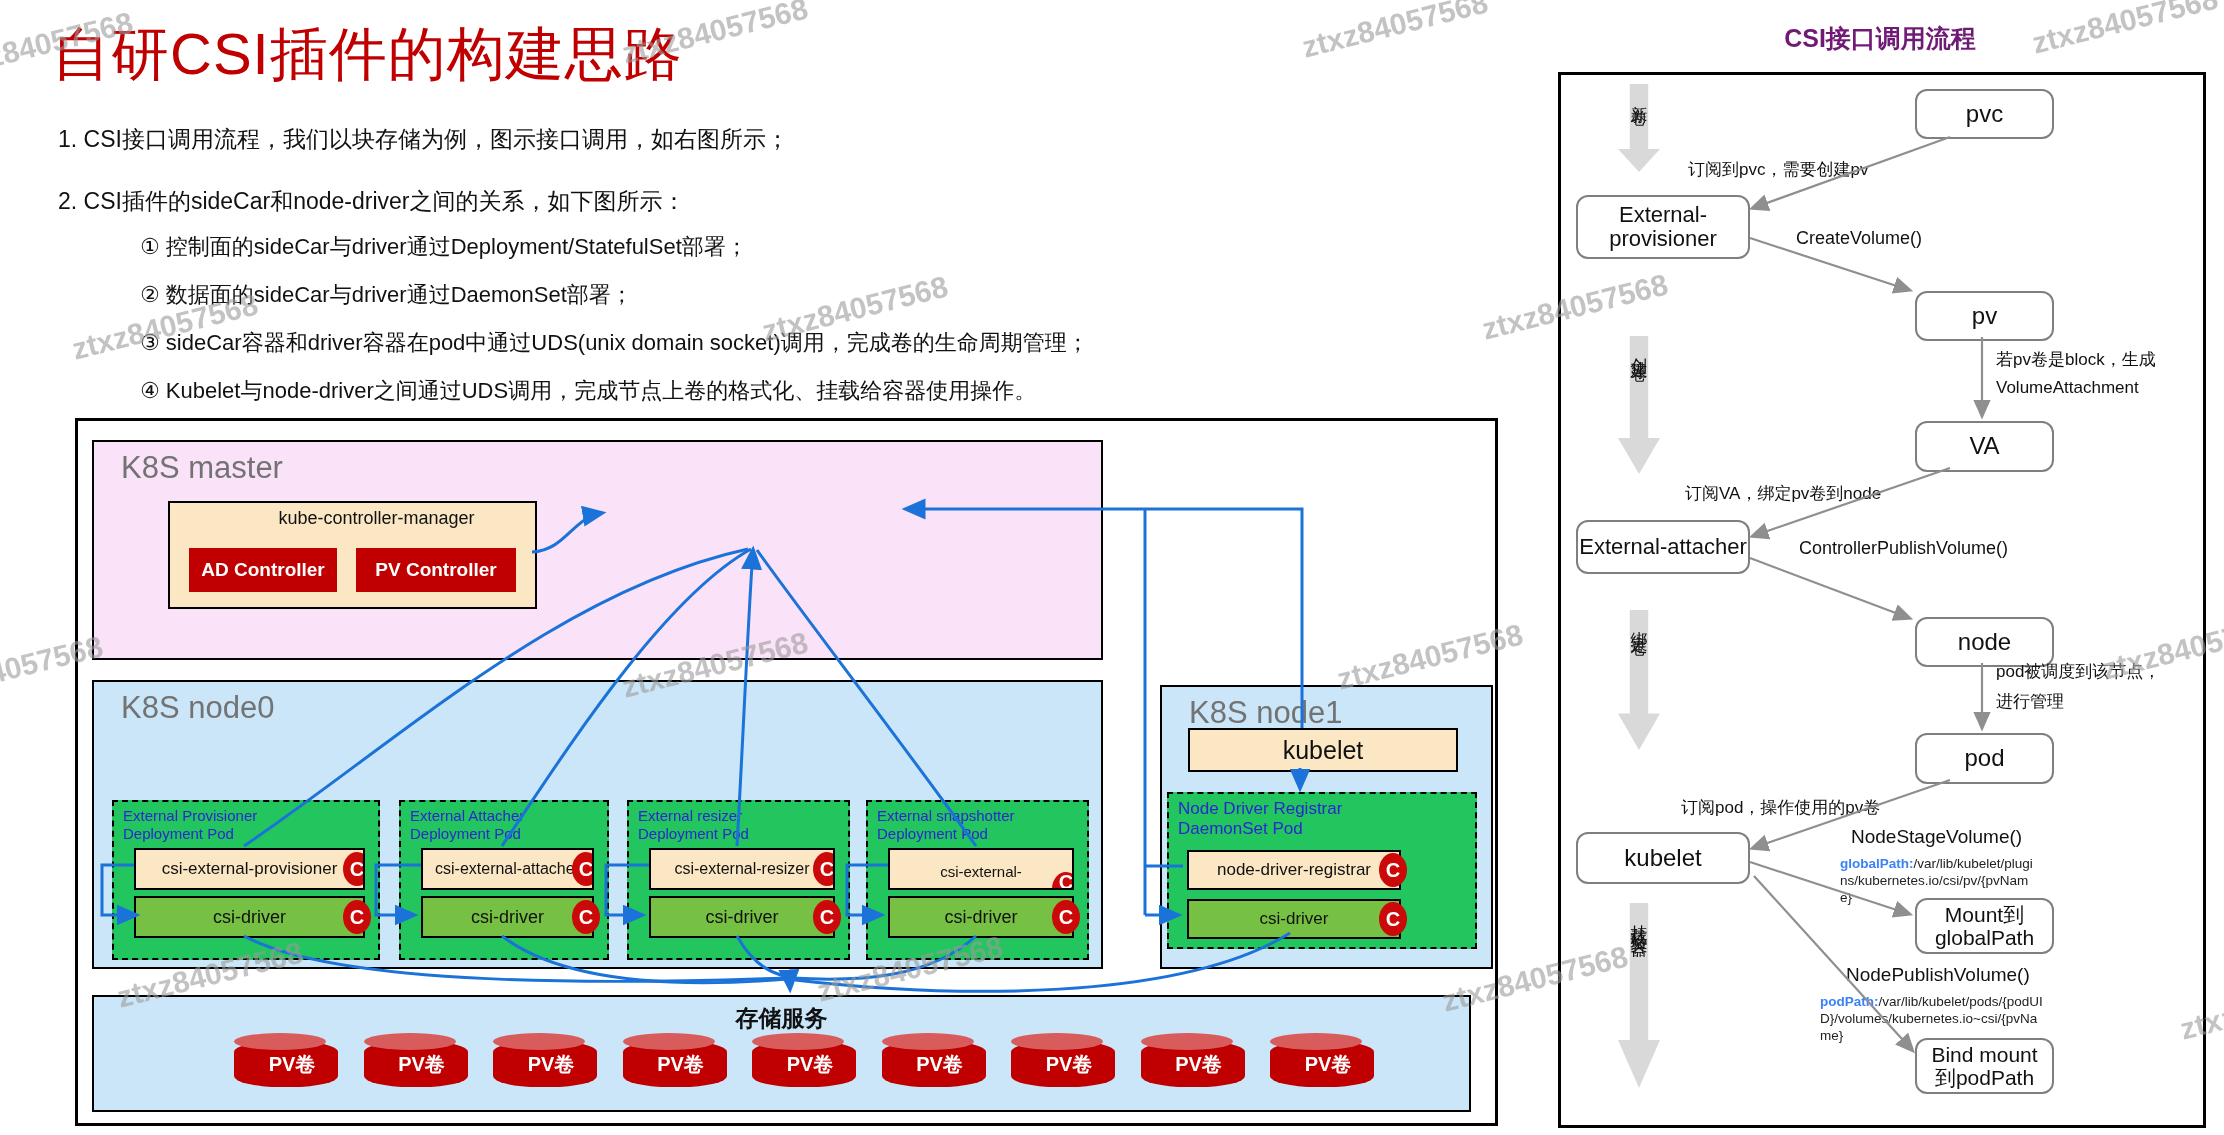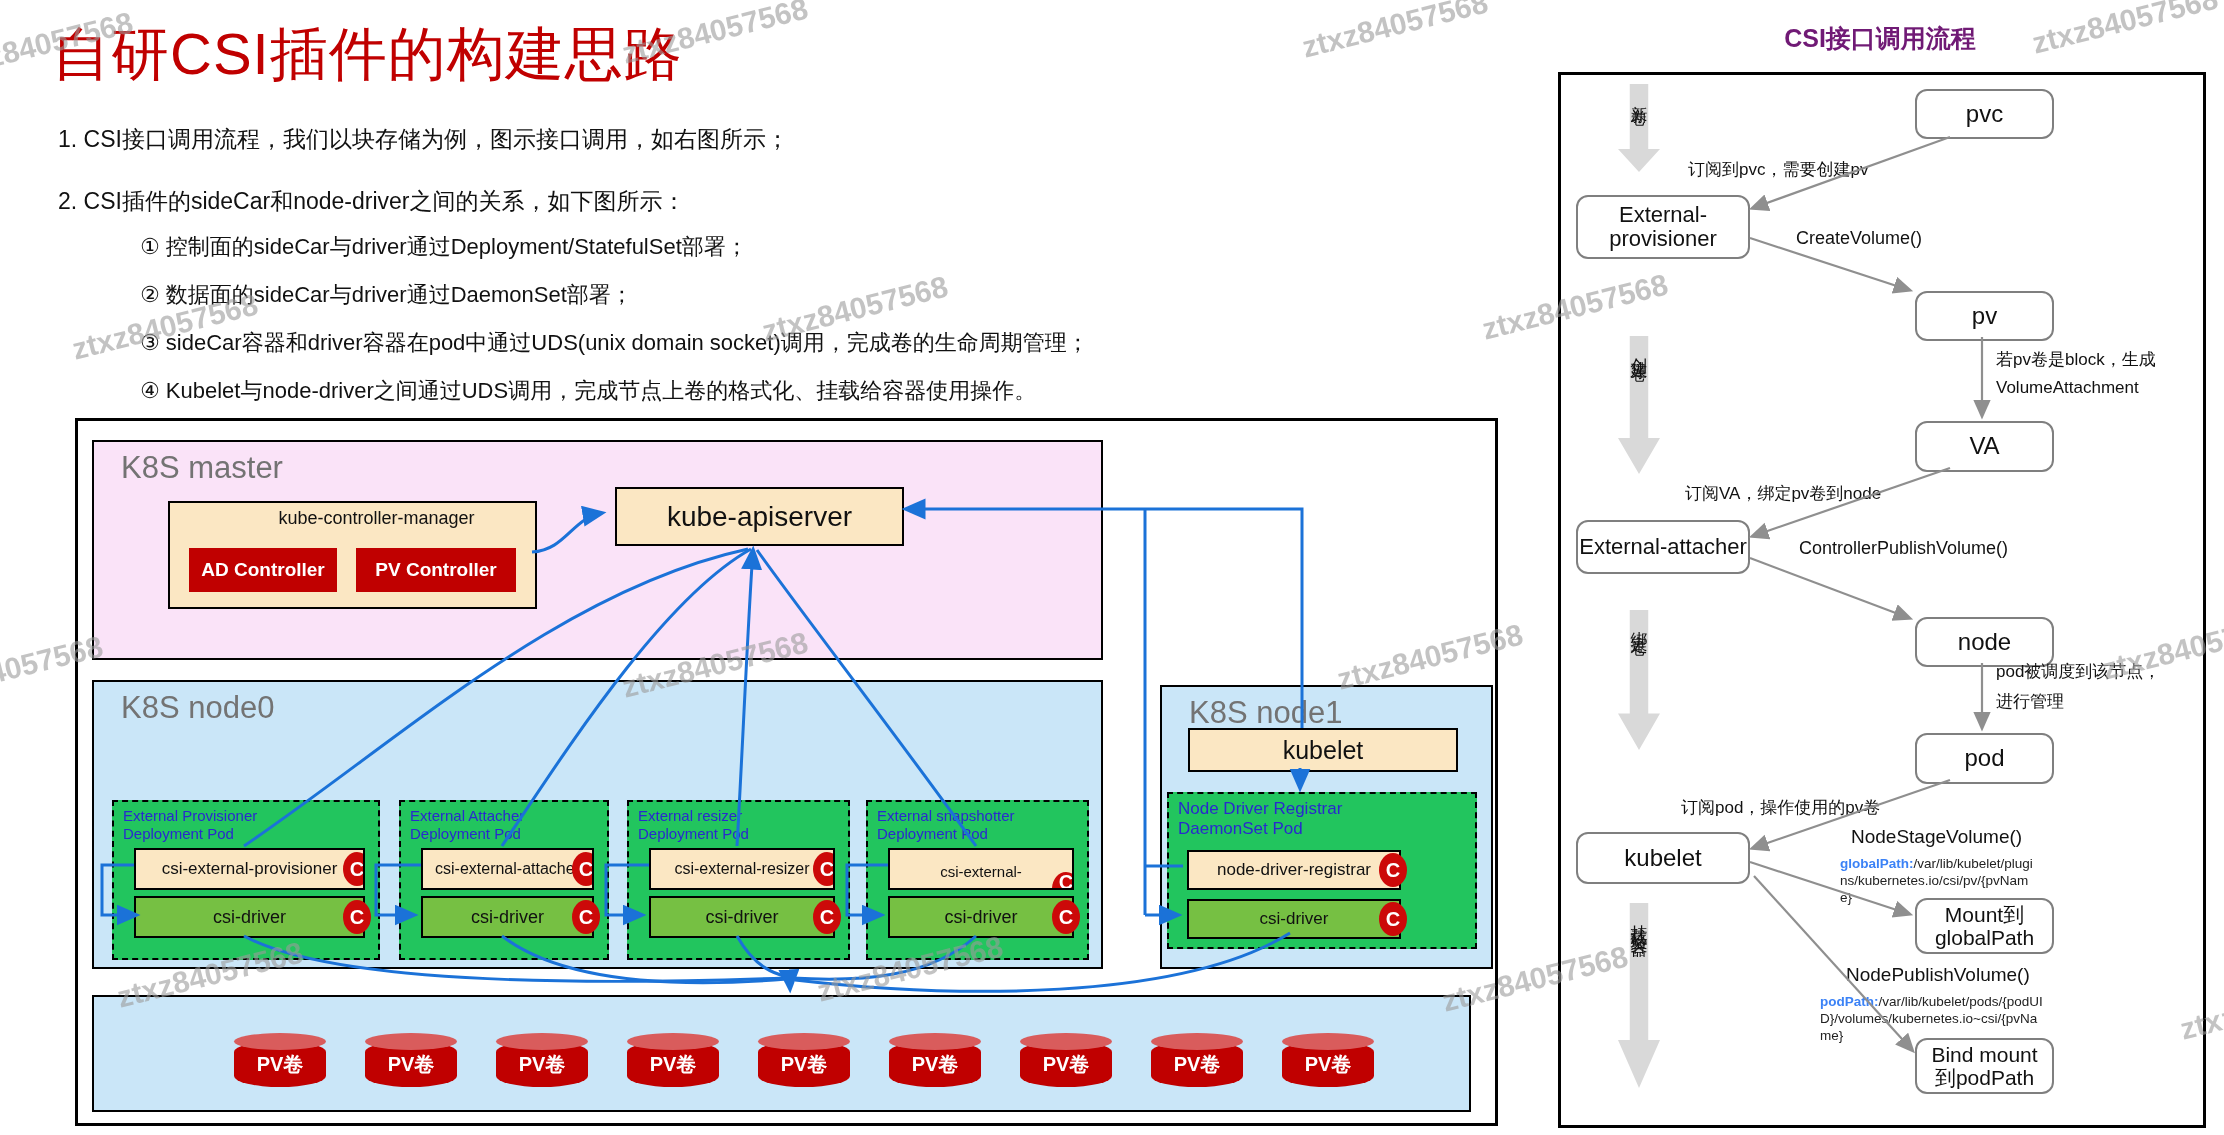--- a/index.html
+++ b/index.html
@@ -32,21 +32,21 @@
   .sc{top:46px;height:38px;font-size:17px;overflow:hidden;white-space:nowrap;}
   .drv{top:94px;height:38px;font-size:18px;}
   .sc2{line-height:1.0;font-size:15px;text-align:center;}
   .sc2 span{display:block;margin-top:20px;}
   .cbadge{position:absolute;right:-8px;top:50%;transform:translateY(-50%);width:28px;height:34px;background:#CC0909;
           border-radius:50%;color:#fff;font-weight:bold;font-size:20px;display:flex;align-items:center;justify-content:center;z-index:5;}
   .storage{position:absolute;left:92px;top:995px;width:1375px;height:113px;background:#CAE6F8;border:2.5px solid #000;}
   .storage-title{position:absolute;top:6px;left:0;width:100%;text-align:center;font-size:23px;font-weight:bold;color:#111;}
   .drum-row{position:absolute;left:140px;right:95px;top:44px;display:flex;justify-content:space-between;}
   .drum{position:relative;width:92px;height:46px;background:#C00000;border-radius:46px/11px;
-        display:flex;align-items:center;justify-content:center;}
+        display:flex;align-items:center;justify-content:center;padding-left:12px;}
   .drum::before{content:"";position:absolute;top:-8px;left:0;width:92px;height:17px;background:#D95C5C;border-radius:50%;}
   .drum span{position:relative;color:#fff;font-weight:bold;font-size:20px;z-index:2;}
   
   .flow-title{position:absolute;left:1558px;top:22px;width:644px;text-align:center;font-size:25px;font-weight:bold;color:#701a75;}
   .flow-box-outer{position:absolute;left:1558px;top:72px;width:642px;height:1050px;border:3px solid #000;background:#fff;}
   .fbox{position:absolute;background:#fff;border:2.5px solid #7F7F7F;border-radius:12px;
         display:flex;flex-direction:column;align-items:center;justify-content:center;font-size:24px;color:#111;line-height:1.1;z-index:10;}
   .fbox span{white-space:nowrap;}
   .fbox.small{font-size:22px;}
   .flabel{position:absolute;font-size:17px;color:#111;white-space:nowrap;z-index:11;}
@@ -87,21 +87,20 @@
 
 <div class="outer-box"></div>
 
 <div class="master">
   <div class="zone-label">K8S master</div>
   <div class="kcm">
     <div class="kcm-title">kube-controller-manager</div>
     <div class="chip" style="left:19px;width:148px">AD Controller</div>
     <div class="chip" style="left:186px;width:160px">PV Controller</div>
   </div>
-  <div class="apiserver">kube-apiserver</div>
 </div>
 
 <div class="nodebox" style="left:92px;top:680px;width:1007px;height:285px">
   <div class="zone-label">K8S node0</div>
 </div>
 
 <div class="pod" style="left:112px;top:800px;width:264px">
   <div class="pod-title">
     <span>External Provisioner</span>
     <span>Deployment Pod</span>
@@ -179,20 +178,21 @@
     <span>node-driver-registrar</span>
     <span class="cbadge">C</span>
   </div>
   <div class="cbox greenbox" style="left:18px;width:210px;top:105px;height:36px;font-size:17px">
     <span>csi-driver</span>
     <span class="cbadge">C</span>
   </div>
 </div>
 
 <div class="storage">
+  <div class="storage-title">存储服务</div>
   <div class="drum-row">
     <div class="drum">
         <span>PV卷</span>
       </div>
     <div class="drum">
         <span>PV卷</span>
       </div>
     <div class="drum">
         <span>PV卷</span>
       </div>

